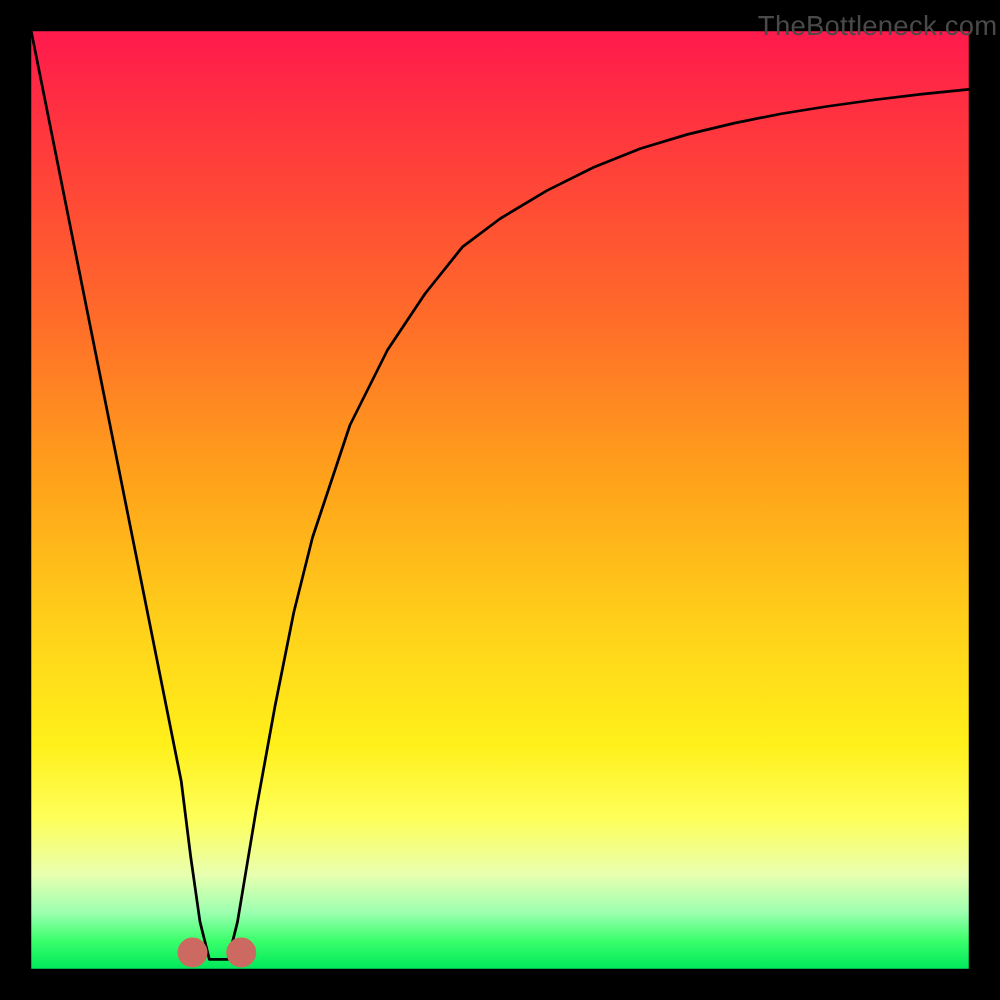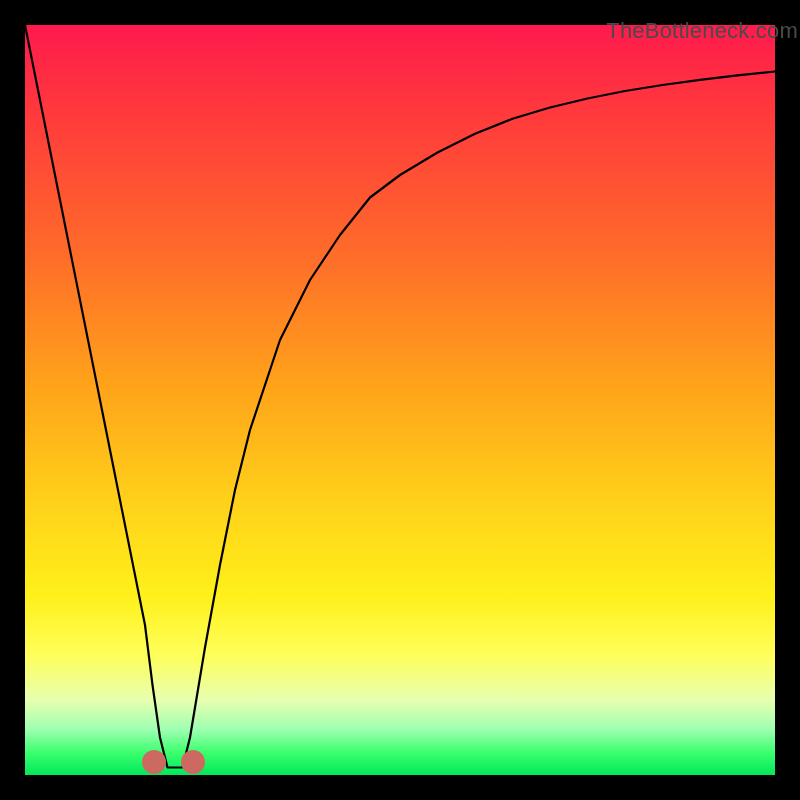--- a/index.html
+++ b/index.html
@@ -36,21 +36,21 @@
       #fff01a 76%,
       #feff5a 84%,
       #e8ffb0 90%,
       #9cffb0 94%,
       #3bff6d 97%,
       #00e85a 100%
     );
   }
   .watermark {
     position: absolute;
-    top: 18px;
+    top: 8px;
     right: 2px;
     color: #4a4a4a;
     font-size: 22px;
     font-weight: 500;
     letter-spacing: 0.2px;
     user-select: none;
   }
   svg.curve {
     position: absolute;
     left: 0;

